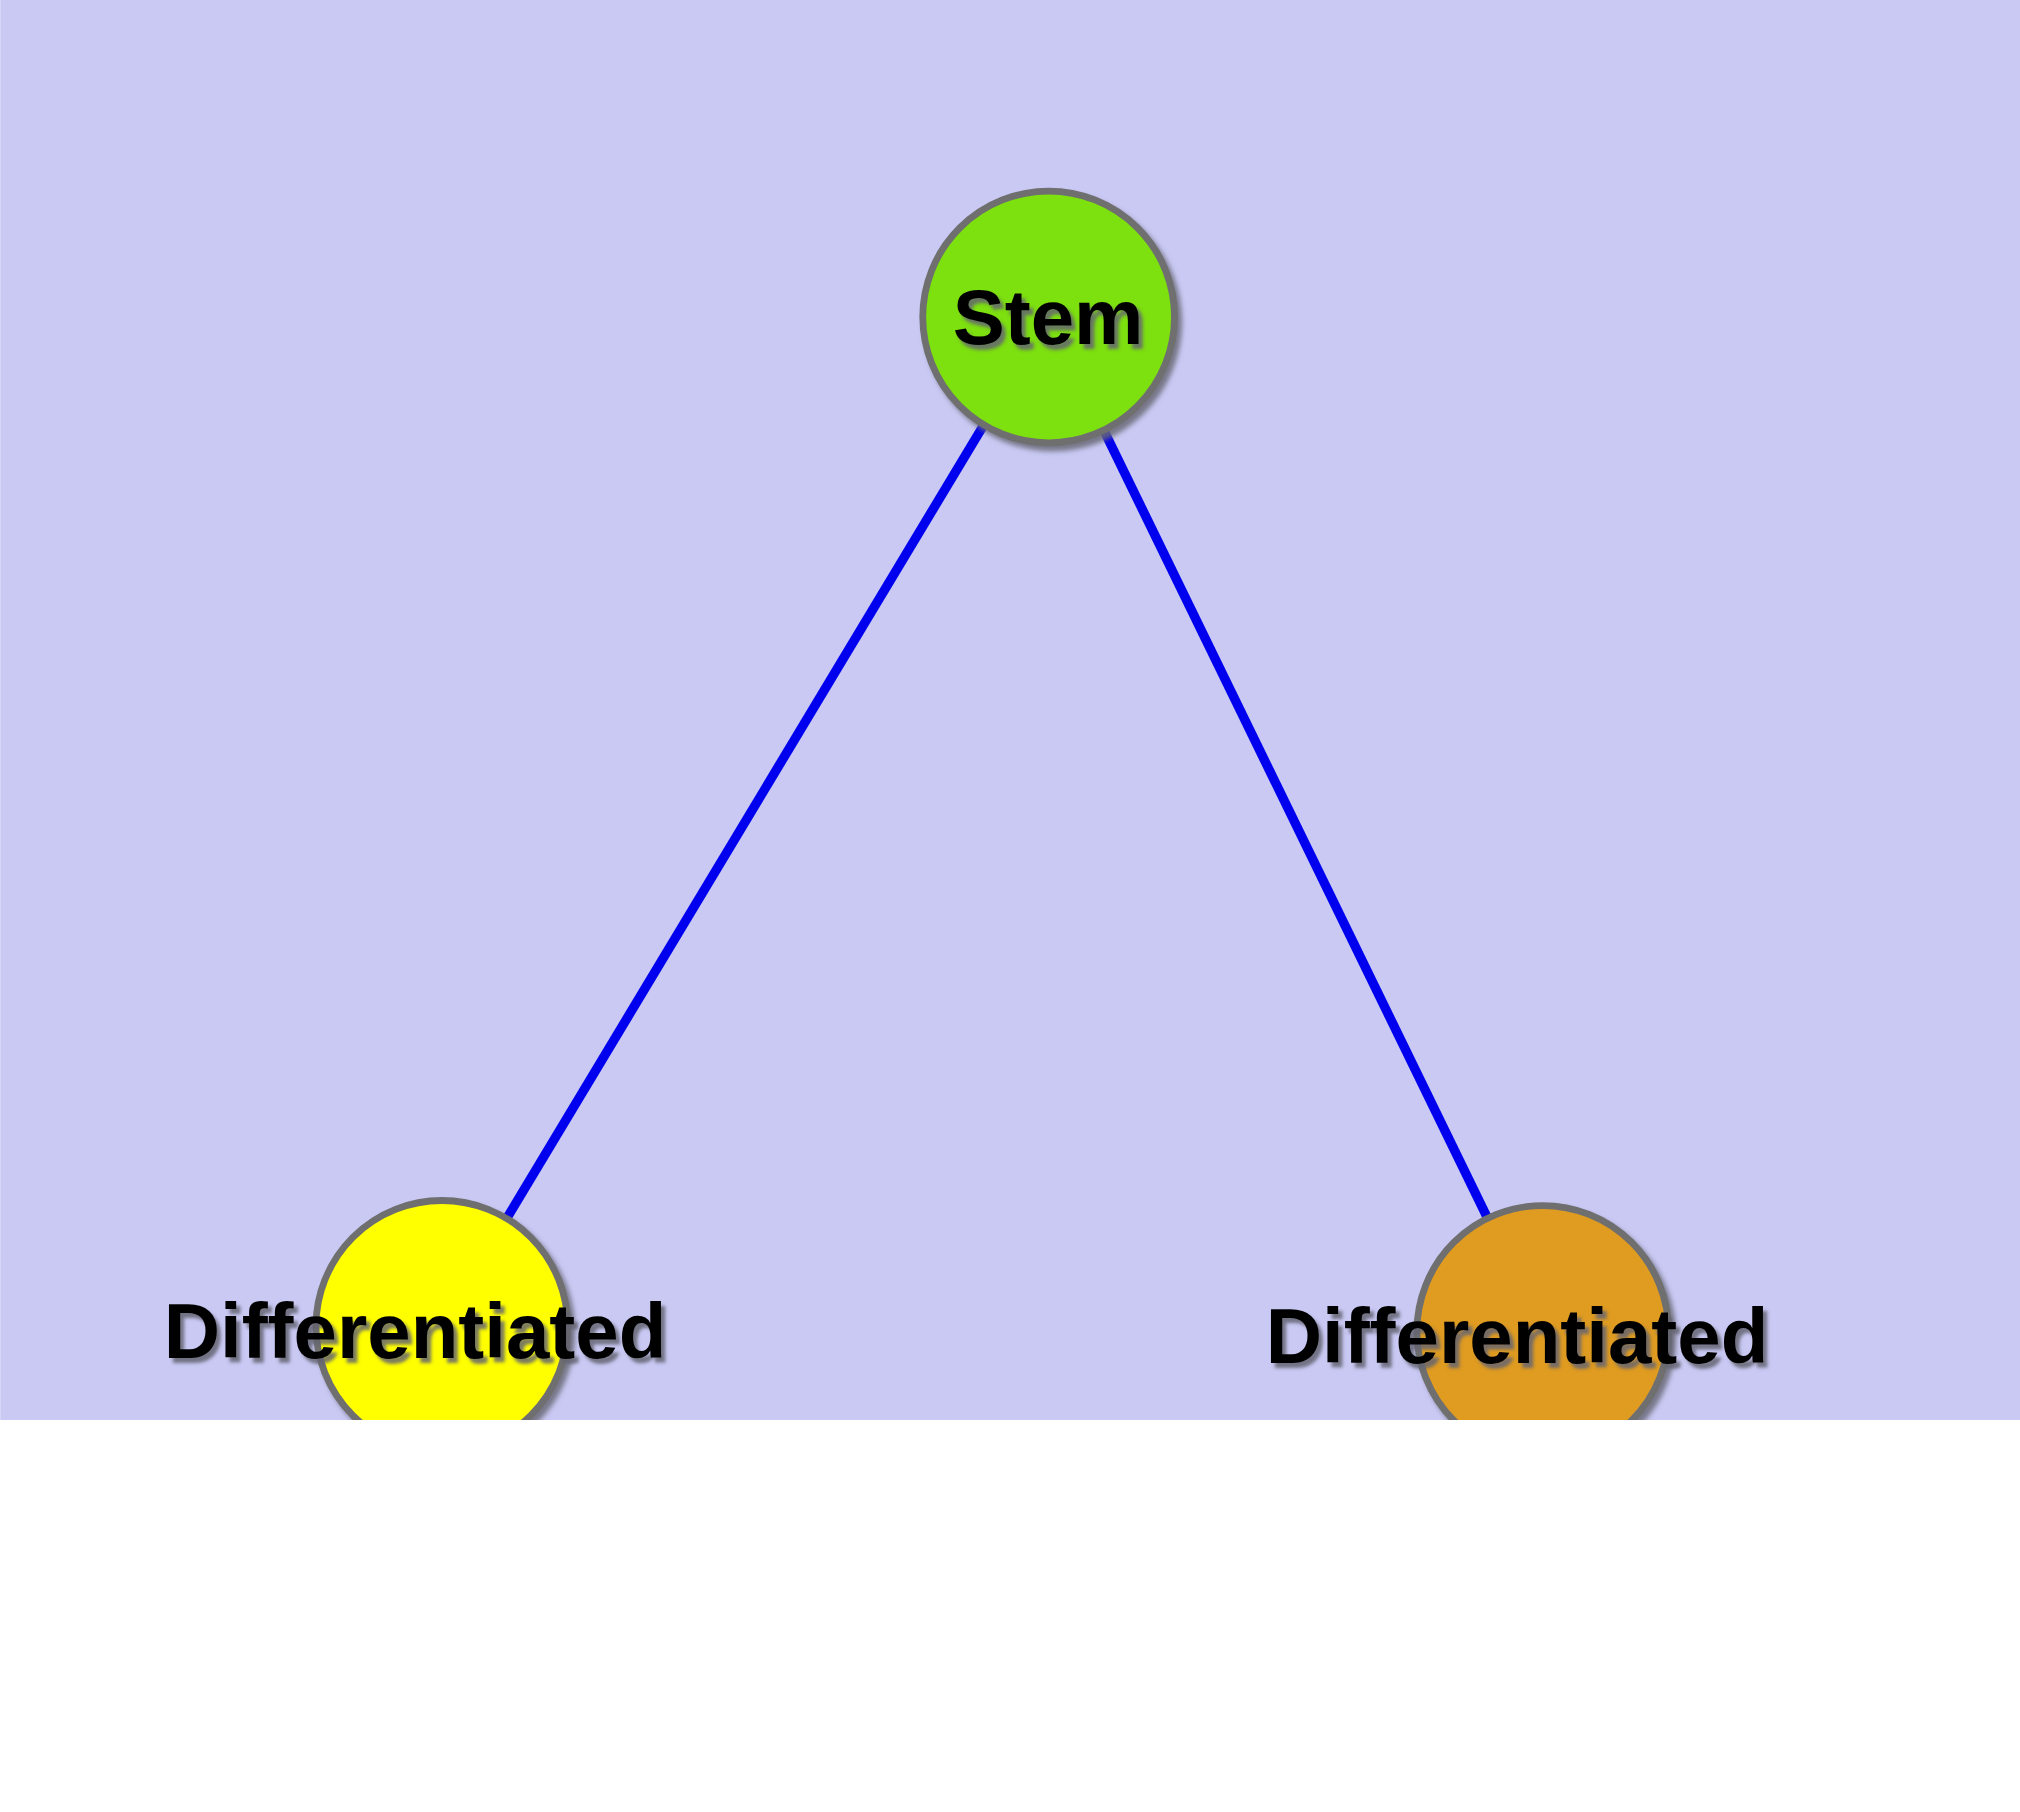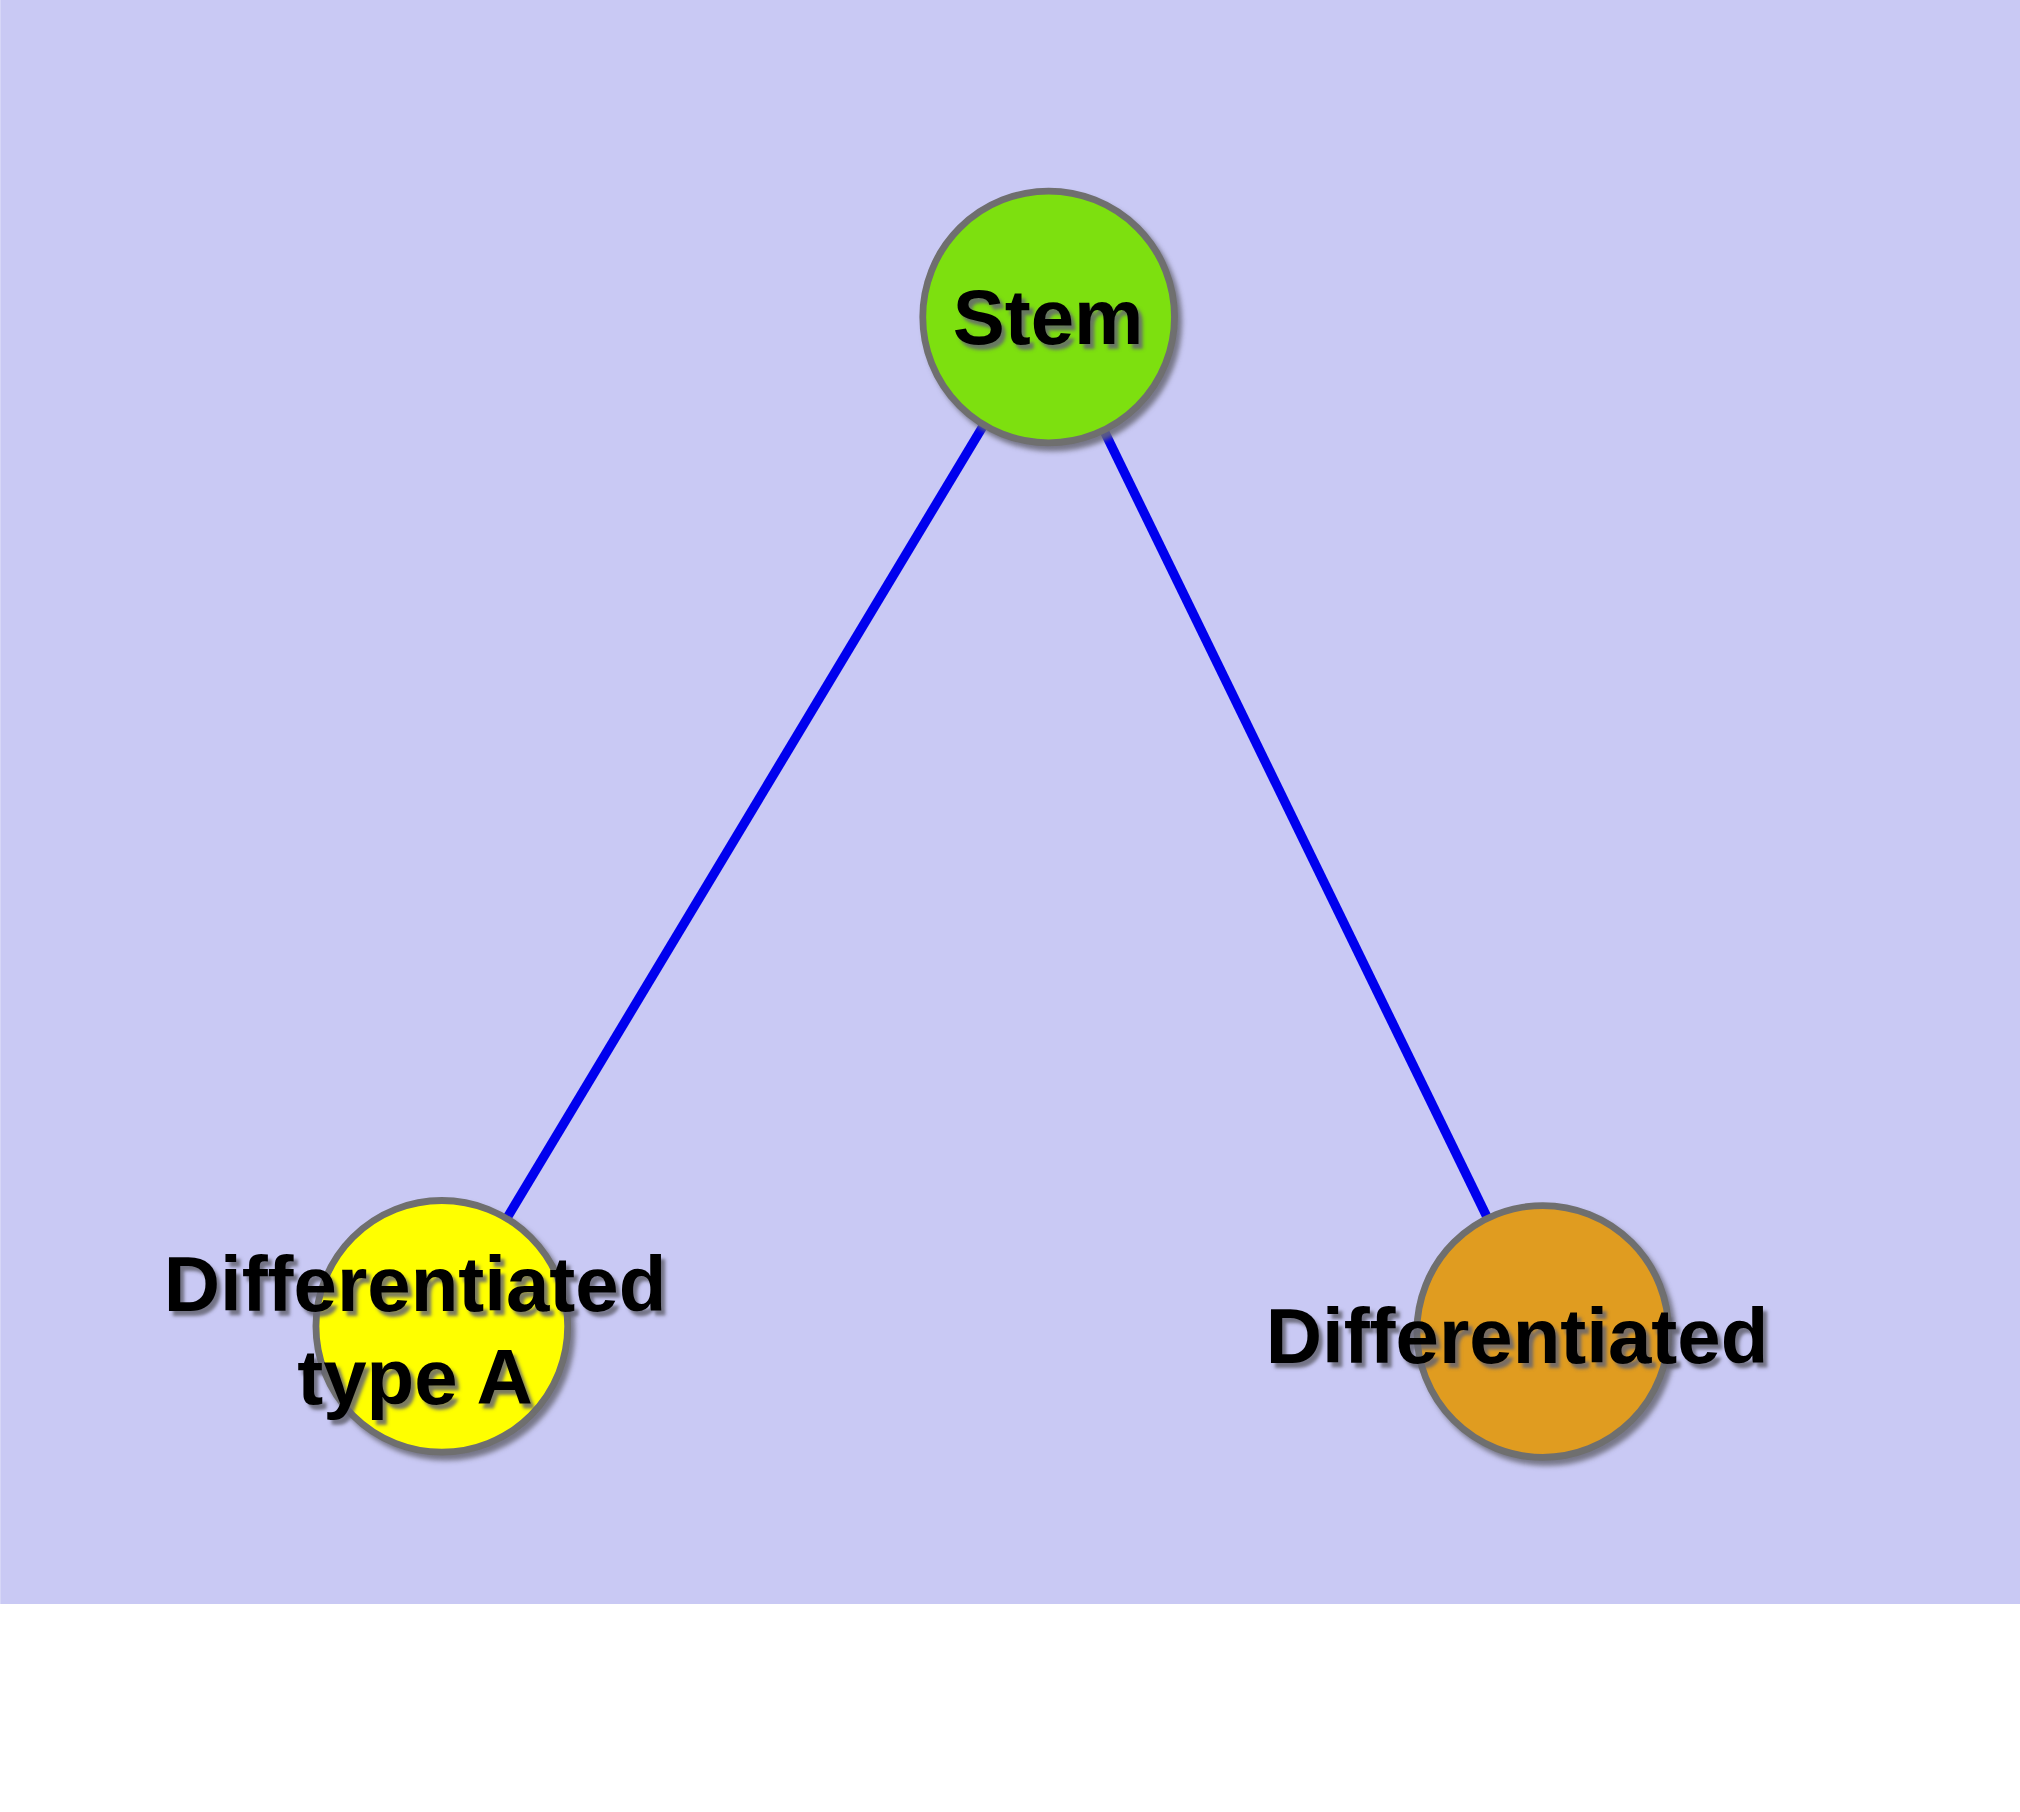--- a/index.html
+++ b/index.html
@@ -2,21 +2,21 @@
 <html style="font-size:13.6px"><head>
 <meta charset="utf-8">
 <style>
   html, body {
     margin: 0;
     padding: 0;
   }
   .stage {
     position: relative;
     width: 2021px;
-    height: 1604px;
+    height: 1420px;
     overflow: hidden;
     font-family: "Liberation Sans", sans-serif;
     background: #ffffff;
   }
   .stage svg {
     position: absolute;
     left: 0;
     top: 0;
     display: block;
   }
@@ -62,21 +62,20 @@
 
     <circle class="node-circle" cx="1820" cy="1571" r="148.5" fill="#e09c20" stroke="#6f6f6f"></circle>
   </svg>
 
   <div class="node-label" style="left: 1048px; top: 317px;">
     <span class="label-line">Stem</span>
   </div>
 
   <div class="node-label" style="left: 415px; top: 1331px;">
     <span class="label-line">Differentiated</span>
-    <span class="label-line">type A</span>
   </div>
 
   <div class="node-label" style="left: 1517px; top: 1336px;">
     <span class="label-line">Differentiated</span>
   </div>
 
 </div>
 
 
 </body></html>

